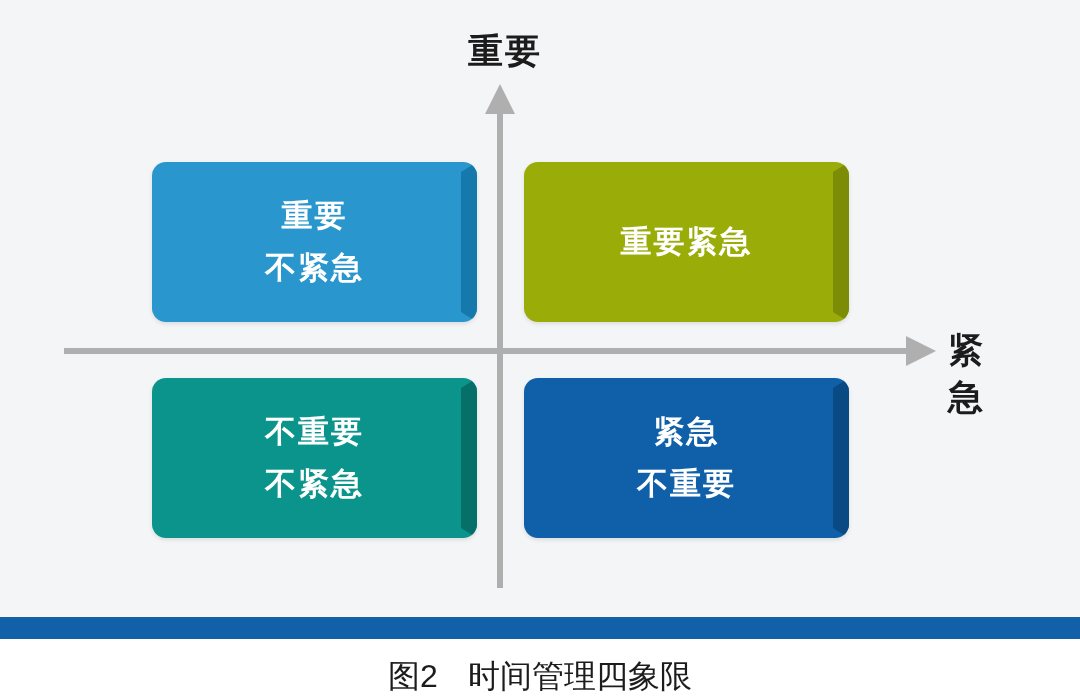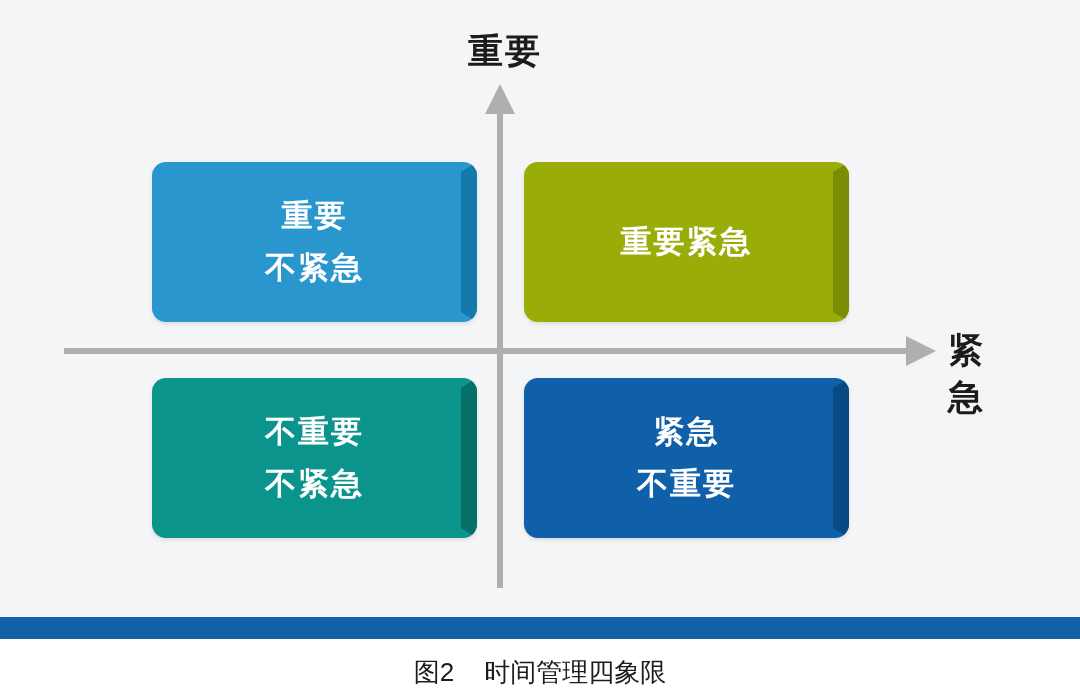--- a/index.html
+++ b/index.html
@@ -109,21 +109,21 @@
     position: absolute;
     left: 0; top: 617px;
     width: 1080px; height: 22px;
     background: var(--bar-color, #1261a8);
   }
   .caption {
     position: absolute;
     left: 0; top: 655px;
     width: 1080px;
     text-align: center;
-    font-size: 26px;
+    font-size: 32px;
     font-weight: 500;
     color: #1c1c1c;
   }
   .caption .fig-no { margin-right: 30px; }
 </style>
 </head>
 <body>
 
 <div class="stage">
 

